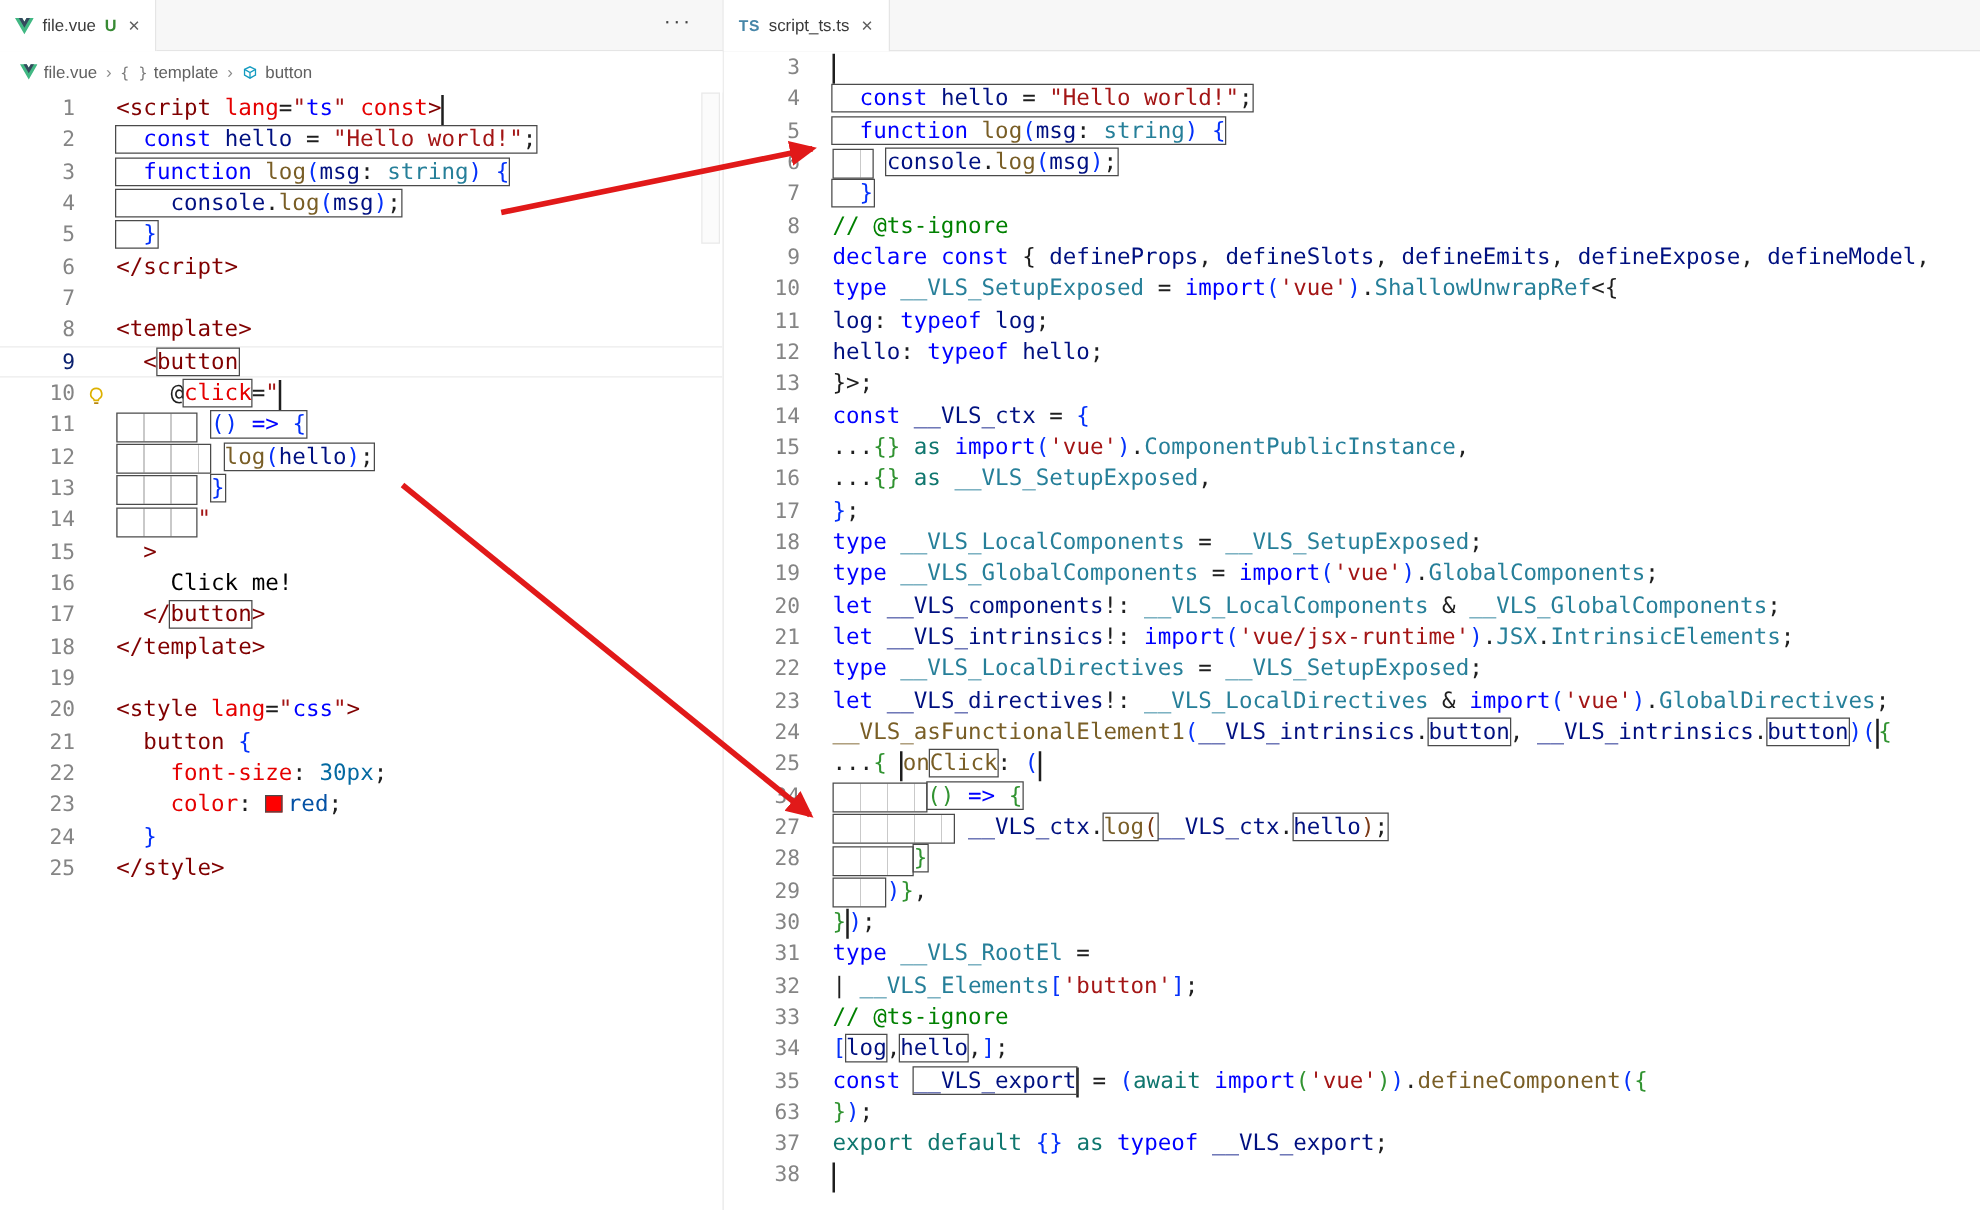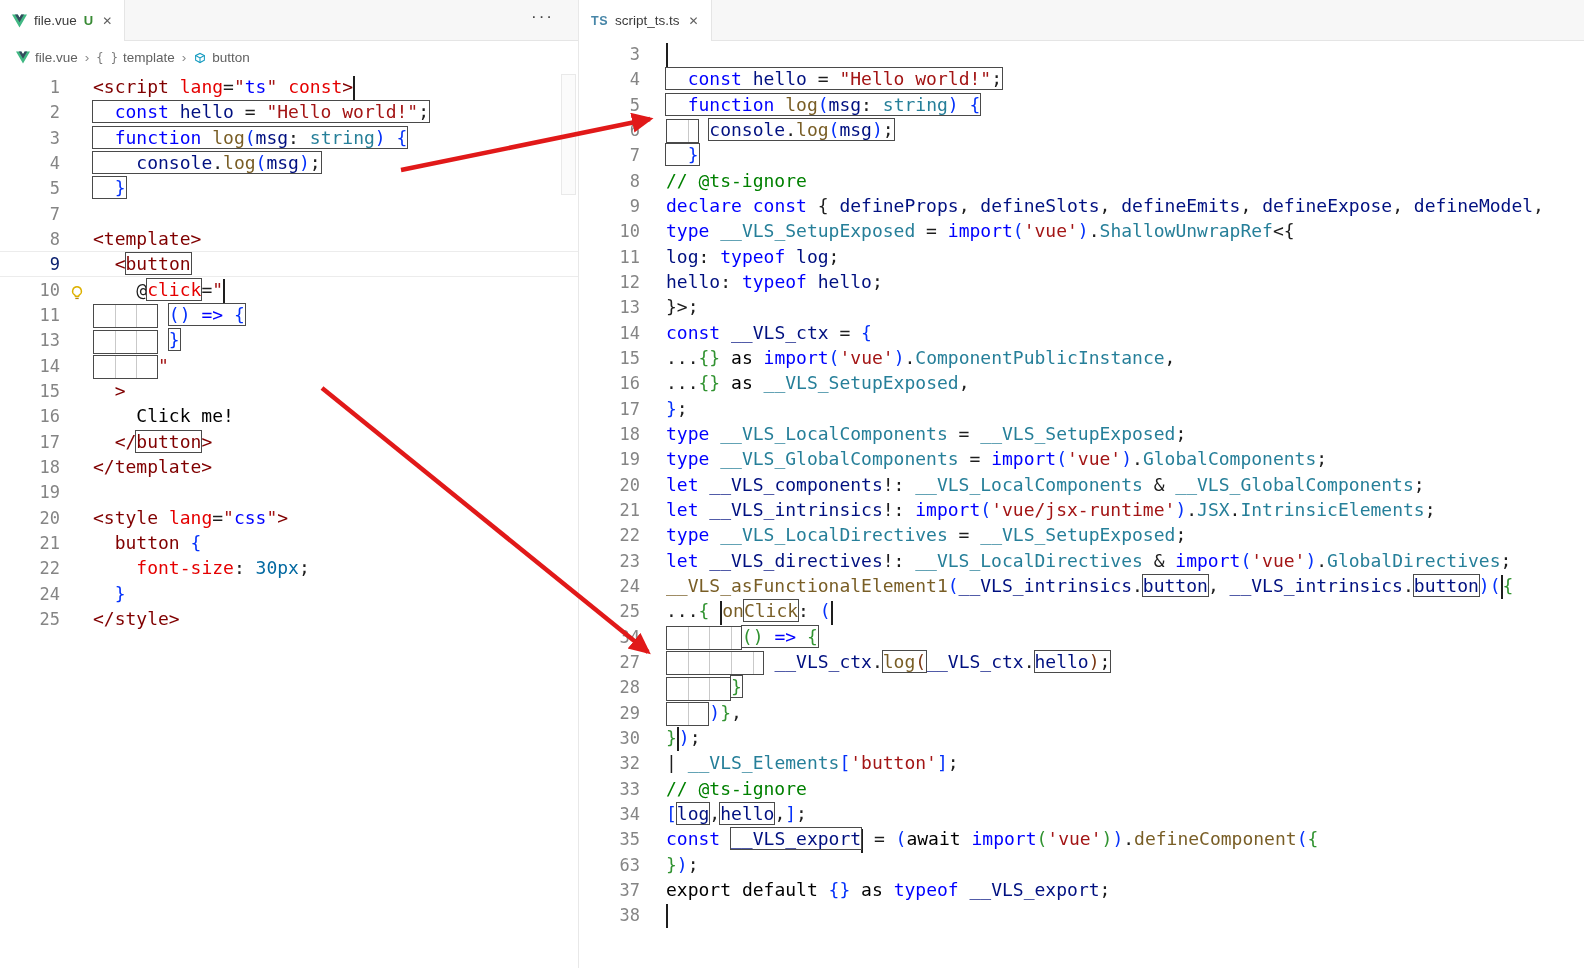--- a/index.html
+++ b/index.html
@@ -25,21 +25,21 @@
   #edL{left:0;top:74px;width:578px;height:894px;overflow:hidden}
   #edR{left:579px;top:41px;width:1005px;height:927px;overflow:hidden}
   .ed-line{height:25.33px;white-space:pre;position:relative}
   .ed-line.cur{box-shadow:inset 0 1px 0 #ececec,inset 0 -1px 0 #ececec}
   .ln{display:inline-block;text-align:right;color:#858585;font-size:17px}
   #edL .ln{width:60px;margin-right:33px}
   #edR .ln{width:61px;margin-right:26px}
   .ln.active{color:#0b216f}
   
   .tag{color:#800000}.attr{color:#e50000}.aval{color:#0000ff}.str{color:#a31515}
-  .kw{color:#0000ff}.ctrl{color:#000000}.fn{color:#795e26}.var{color:#001080}
+  .kw{color:#0000ff}.ctrl{color:#0f766e}.fn{color:#795e26}.var{color:#001080}
   .typ{color:#267f99}.num{color:#0369a1}.cssval{color:#0451a5}.com{color:#008000}
   .pun{color:#1e1e1e}.txt{color:#000000}
   .b1{color:#0431fa}.b2{color:#319331}.b3{color:#7b3814}
   
   .box{outline:1px solid #4a4a4a}
   .cellbox{display:inline-block;height:24px;vertical-align:bottom;border:1px solid #4a4a4a;
     box-sizing:border-box;
     background:repeating-linear-gradient(to right,transparent 0,transparent calc(2ch - 1px),#c9c9c9 calc(2ch - 1px),#c9c9c9 2ch)}
   .vbar{display:inline-block;width:2px;height:24px;background:#1e1e1e;vertical-align:bottom}
   .swatch{display:inline-block;width:14px;height:14px;background:#ff0000;border:1px solid #4a4a4a;
@@ -95,38 +95,41 @@
 </div>
 
 <div class="lthumb"></div>
 
 <div id="edL" class="ed">
     <div class="ed-line"><span class="ln">1</span><span><span class="tag">&lt;script</span><span class="pun"> </span><span class="attr">lang</span><span class="pun">=</span><span class="str">"</span><span class="aval">ts</span><span class="str">"</span><span class="pun"> </span><span class="attr">const</span><span class="tag">&gt;</span><span class="vbar"></span></span></div>
     <div class="ed-line"><span class="ln">2</span><span><span class="box"><span class="pun">  </span><span class="kw">const</span><span class="pun"> </span><span class="var">hello</span><span class="pun"> = </span><span class="str">"Hello world!"</span><span class="pun">;</span></span></span></div>
     <div class="ed-line"><span class="ln">3</span><span><span class="box"><span class="pun">  </span><span class="kw">function</span><span class="pun"> </span><span class="fn">log</span><span class="b1">(</span><span class="var">msg</span><span class="pun">: </span><span class="typ">string</span><span class="b1">)</span><span class="pun"> </span><span class="b1">{</span></span></span></div>
     <div class="ed-line"><span class="ln">4</span><span><span class="box"><span class="pun">    </span><span class="var">console</span><span class="pun">.</span><span class="fn">log</span><span class="b1">(</span><span class="var">msg</span><span class="b1">)</span><span class="pun">;</span></span></span></div>
     <div class="ed-line"><span class="ln">5</span><span><span class="box"><span class="pun">  </span><span class="b1">}</span></span></span></div>
+    <div class="ed-line"><span class="ln">6</span><span><span class="tag">&lt;/script&gt;</span></span></div>
     <div class="ed-line"><span class="ln">7</span><span></span></div>
     <div class="ed-line"><span class="ln">8</span><span><span class="tag">&lt;template&gt;</span></span></div>
     <div class="ed-line cur"><span class="ln active">9</span><span><span class="pun">  </span><span class="tag">&lt;</span><span class="box"><span class="tag">button</span></span></span></div>
     <div class="ed-line"><span class="ln">10</span><span class="bulb"><svg width="16" height="16" viewBox="0 0 16 16">
           <path fill="none" stroke="#ddb100" stroke-width="1.4" d="M8 1.8a4.4 4.4 0 0 1 2.4 8.1c-.5.4-.8.9-.8 1.4H6.4c0-.5-.3-1-.8-1.4A4.4 4.4 0 0 1 8 1.8z"></path>
           <path stroke="#b8860b" stroke-width="1.4" d="M6.3 13.4h3.4"></path>
         </svg></span><span><span class="pun">    @</span><span class="box"><span class="attr">click</span></span><span class="pun">=</span><span class="str">"</span><span class="vbar"></span></span></div>
     <div class="ed-line"><span class="ln">11</span><span><span class="cellbox" style="width: 6ch;"></span><span class="pun"> </span><span class="box"><span class="b1">()</span><span class="pun"> </span><span class="kw">=&gt;</span><span class="pun"> </span><span class="b1">{</span></span></span></div>
+    <div class="ed-line"><span class="ln">12</span><span><span class="cellbox" style="width: 7ch;"></span><span class="pun"> </span><span class="box"><span class="fn">log</span><span class="b1">(</span><span class="var">hello</span><span class="b1">)</span><span class="pun">;</span></span></span></div>
     <div class="ed-line"><span class="ln">13</span><span><span class="cellbox" style="width: 6ch;"></span><span class="pun"> </span><span class="box"><span class="b1">}</span></span></span></div>
     <div class="ed-line"><span class="ln">14</span><span><span class="cellbox" style="width: 6ch;"></span><span class="str">"</span></span></div>
     <div class="ed-line"><span class="ln">15</span><span><span class="tag">  &gt;</span></span></div>
     <div class="ed-line"><span class="ln">16</span><span><span class="txt">    Click me!</span></span></div>
     <div class="ed-line"><span class="ln">17</span><span><span class="tag">  &lt;/</span><span class="box"><span class="tag">button</span></span><span class="tag">&gt;</span></span></div>
     <div class="ed-line"><span class="ln">18</span><span><span class="tag">&lt;/template&gt;</span></span></div>
     <div class="ed-line"><span class="ln">19</span><span></span></div>
     <div class="ed-line"><span class="ln">20</span><span><span class="tag">&lt;style</span><span class="pun"> </span><span class="attr">lang</span><span class="pun">=</span><span class="str">"</span><span class="aval">css</span><span class="str">"</span><span class="tag">&gt;</span></span></div>
     <div class="ed-line"><span class="ln">21</span><span><span class="pun">  </span><span class="tag">button</span><span class="pun"> </span><span class="b1">{</span></span></div>
     <div class="ed-line"><span class="ln">22</span><span><span class="pun">    </span><span class="attr">font-size</span><span class="pun">: </span><span class="num">30px</span><span class="pun">;</span></span></div>
+    <div class="ed-line"><span class="ln">23</span><span><span class="pun">    </span><span class="attr">color</span><span class="pun">: </span><span class="swatch"></span><span class="cssval">red</span><span class="pun">;</span></span></div>
     <div class="ed-line"><span class="ln">24</span><span><span class="pun">  </span><span class="b1">}</span></span></div>
     <div class="ed-line"><span class="ln">25</span><span><span class="tag">&lt;/style&gt;</span></span></div>
   </div>
 <div id="edR" class="ed">
     <div class="ed-line"><span class="ln">3</span><span><span class="vbar"></span></span></div>
     <div class="ed-line"><span class="ln">4</span><span><span class="box"><span class="pun">  </span><span class="kw">const</span><span class="pun"> </span><span class="var">hello</span><span class="pun"> = </span><span class="str">"Hello world!"</span><span class="pun">;</span></span></span></div>
     <div class="ed-line"><span class="ln">5</span><span><span class="box"><span class="pun">  </span><span class="kw">function</span><span class="pun"> </span><span class="fn">log</span><span class="b1">(</span><span class="var">msg</span><span class="pun">: </span><span class="typ">string</span><span class="b1">)</span><span class="pun"> </span><span class="b1">{</span></span></span></div>
     <div class="ed-line"><span class="ln">6</span><span><span class="cellbox" style="width: 3ch;"></span><span class="pun"> </span><span class="box"><span class="var">console</span><span class="pun">.</span><span class="fn">log</span><span class="b1">(</span><span class="var">msg</span><span class="b1">)</span><span class="pun">;</span></span></span></div>
     <div class="ed-line"><span class="ln">7</span><span><span class="box"><span class="pun">  </span><span class="b1">}</span></span></span></div>
     <div class="ed-line"><span class="ln">8</span><span><span class="com">// @ts-ignore</span></span></div>
@@ -145,20 +148,21 @@
     <div class="ed-line"><span class="ln">21</span><span><span class="kw">let</span><span class="pun"> </span><span class="var">__VLS_intrinsics</span><span class="pun">!: </span><span class="kw">import</span><span class="b1">(</span><span class="str">'vue/jsx-runtime'</span><span class="b1">)</span><span class="pun">.</span><span class="typ">JSX</span><span class="pun">.</span><span class="typ">IntrinsicElements</span><span class="pun">;</span></span></div>
     <div class="ed-line"><span class="ln">22</span><span><span class="kw">type</span><span class="pun"> </span><span class="typ">__VLS_LocalDirectives</span><span class="pun"> = </span><span class="typ">__VLS_SetupExposed</span><span class="pun">;</span></span></div>
     <div class="ed-line"><span class="ln">23</span><span><span class="kw">let</span><span class="pun"> </span><span class="var">__VLS_directives</span><span class="pun">!: </span><span class="typ">__VLS_LocalDirectives</span><span class="pun"> &amp; </span><span class="kw">import</span><span class="b1">(</span><span class="str">'vue'</span><span class="b1">)</span><span class="pun">.</span><span class="typ">GlobalDirectives</span><span class="pun">;</span></span></div>
     <div class="ed-line"><span class="ln">24</span><span><span class="fn">__VLS_asFunctionalElement1</span><span class="b1">(</span><span class="var">__VLS_intrinsics</span><span class="pun">.</span><span class="box"><span class="var">button</span></span><span class="pun">, </span><span class="var">__VLS_intrinsics</span><span class="pun">.</span><span class="box"><span class="var">button</span></span><span class="b1">)</span><span class="b1">(</span><span class="vbar"></span><span class="b2">{</span></span></div>
     <div class="ed-line"><span class="ln">25</span><span><span class="pun">...</span><span class="b2">{</span><span class="pun"> </span><span class="vbar"></span><span class="fn">on</span><span class="box"><span class="fn">Click</span></span><span class="pun">: </span><span class="b1">(</span><span class="vbar"></span></span></div>
     <div class="ed-line"><span class="ln">34</span><span><span class="cellbox" style="width: 7ch;"></span><span class="box"><span class="b2">()</span><span class="pun"> </span><span class="kw">=&gt;</span><span class="pun"> </span><span class="b2">{</span></span></span></div>
     <div class="ed-line"><span class="ln">27</span><span><span class="cellbox" style="width: 9ch;"></span><span class="pun"> </span><span class="var">__VLS_ctx</span><span class="pun">.</span><span class="box"><span class="fn">log</span><span class="b3">(</span></span><span class="var">__VLS_ctx</span><span class="pun">.</span><span class="box"><span class="var">hello</span><span class="b3">)</span><span class="pun">;</span></span></span></div>
     <div class="ed-line"><span class="ln">28</span><span><span class="cellbox" style="width: 6ch;"></span><span class="box"><span class="b2">}</span></span></span></div>
     <div class="ed-line"><span class="ln">29</span><span><span class="cellbox" style="width: 4ch;"></span><span class="b1">)</span><span class="b2">}</span><span class="pun">,</span></span></div>
     <div class="ed-line"><span class="ln">30</span><span><span class="b2">}</span><span class="vbar"></span><span class="b1">)</span><span class="pun">;</span></span></div>
+    <div class="ed-line"><span class="ln">31</span><span><span class="kw">type</span><span class="pun"> </span><span class="typ">__VLS_RootEl</span><span class="pun"> =</span></span></div>
     <div class="ed-line"><span class="ln">32</span><span><span class="pun">| </span><span class="typ">__VLS_Elements</span><span class="b1">[</span><span class="str">'button'</span><span class="b1">]</span><span class="pun">;</span></span></div>
     <div class="ed-line"><span class="ln">33</span><span><span class="com">// @ts-ignore</span></span></div>
     <div class="ed-line"><span class="ln">34</span><span><span class="b1">[</span><span class="box"><span class="var">log</span></span><span class="pun">,</span><span class="box"><span class="var">hello</span></span><span class="pun">,</span><span class="b1">]</span><span class="pun">;</span></span></div>
     <div class="ed-line"><span class="ln">35</span><span><span class="kw">const</span><span class="pun"> </span><span class="box"><span class="var">__VLS_export</span></span><span class="vbar"></span><span class="pun"> = </span><span class="b1">(</span><span class="ctrl">await</span><span class="pun"> </span><span class="kw">import</span><span class="b2">(</span><span class="str">'vue'</span><span class="b2">)</span><span class="b1">)</span><span class="pun">.</span><span class="fn">defineComponent</span><span class="b1">(</span><span class="b2">{</span></span></div>
     <div class="ed-line"><span class="ln">63</span><span><span class="b2">}</span><span class="b1">)</span><span class="pun">;</span></span></div>
     <div class="ed-line"><span class="ln">37</span><span><span class="ctrl">export</span><span class="pun"> </span><span class="ctrl">default</span><span class="pun"> </span><span class="b1">{}</span><span class="pun"> </span><span class="ctrl">as</span><span class="pun"> </span><span class="kw">typeof</span><span class="pun"> </span><span class="var">__VLS_export</span><span class="pun">;</span></span></div>
     <div class="ed-line"><span class="ln">38</span><span><span class="vbar"></span></span></div>
   </div>
 
 <svg id="arrows">

